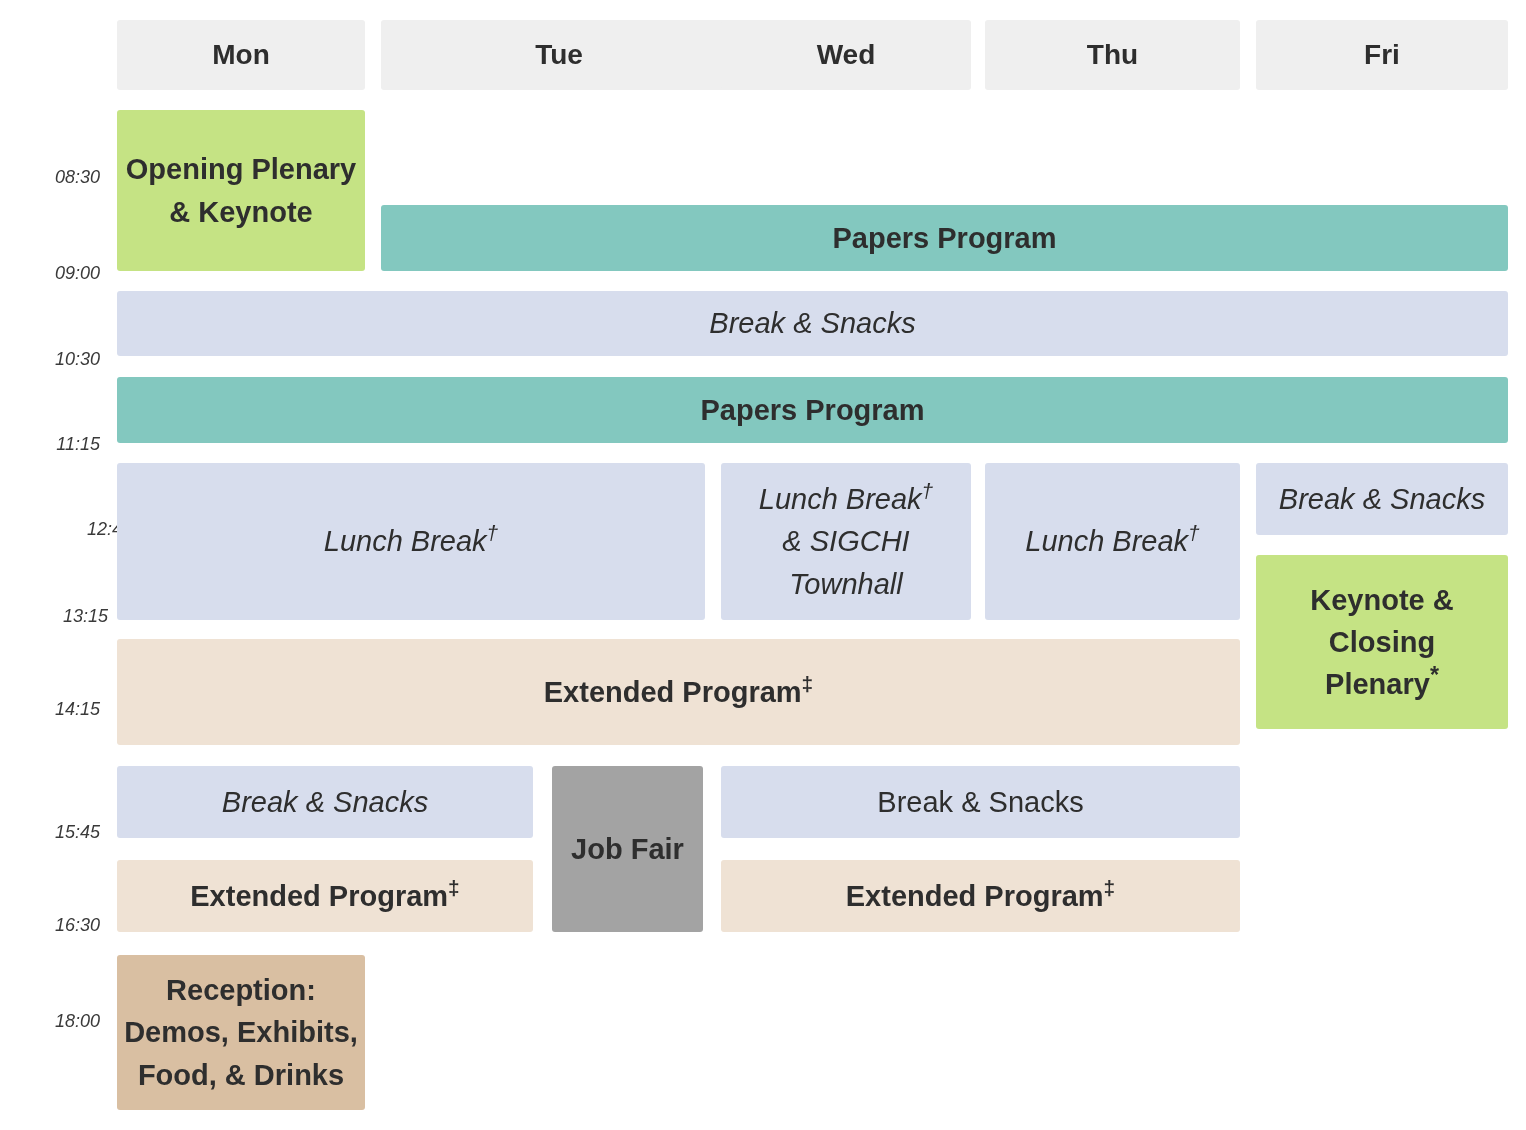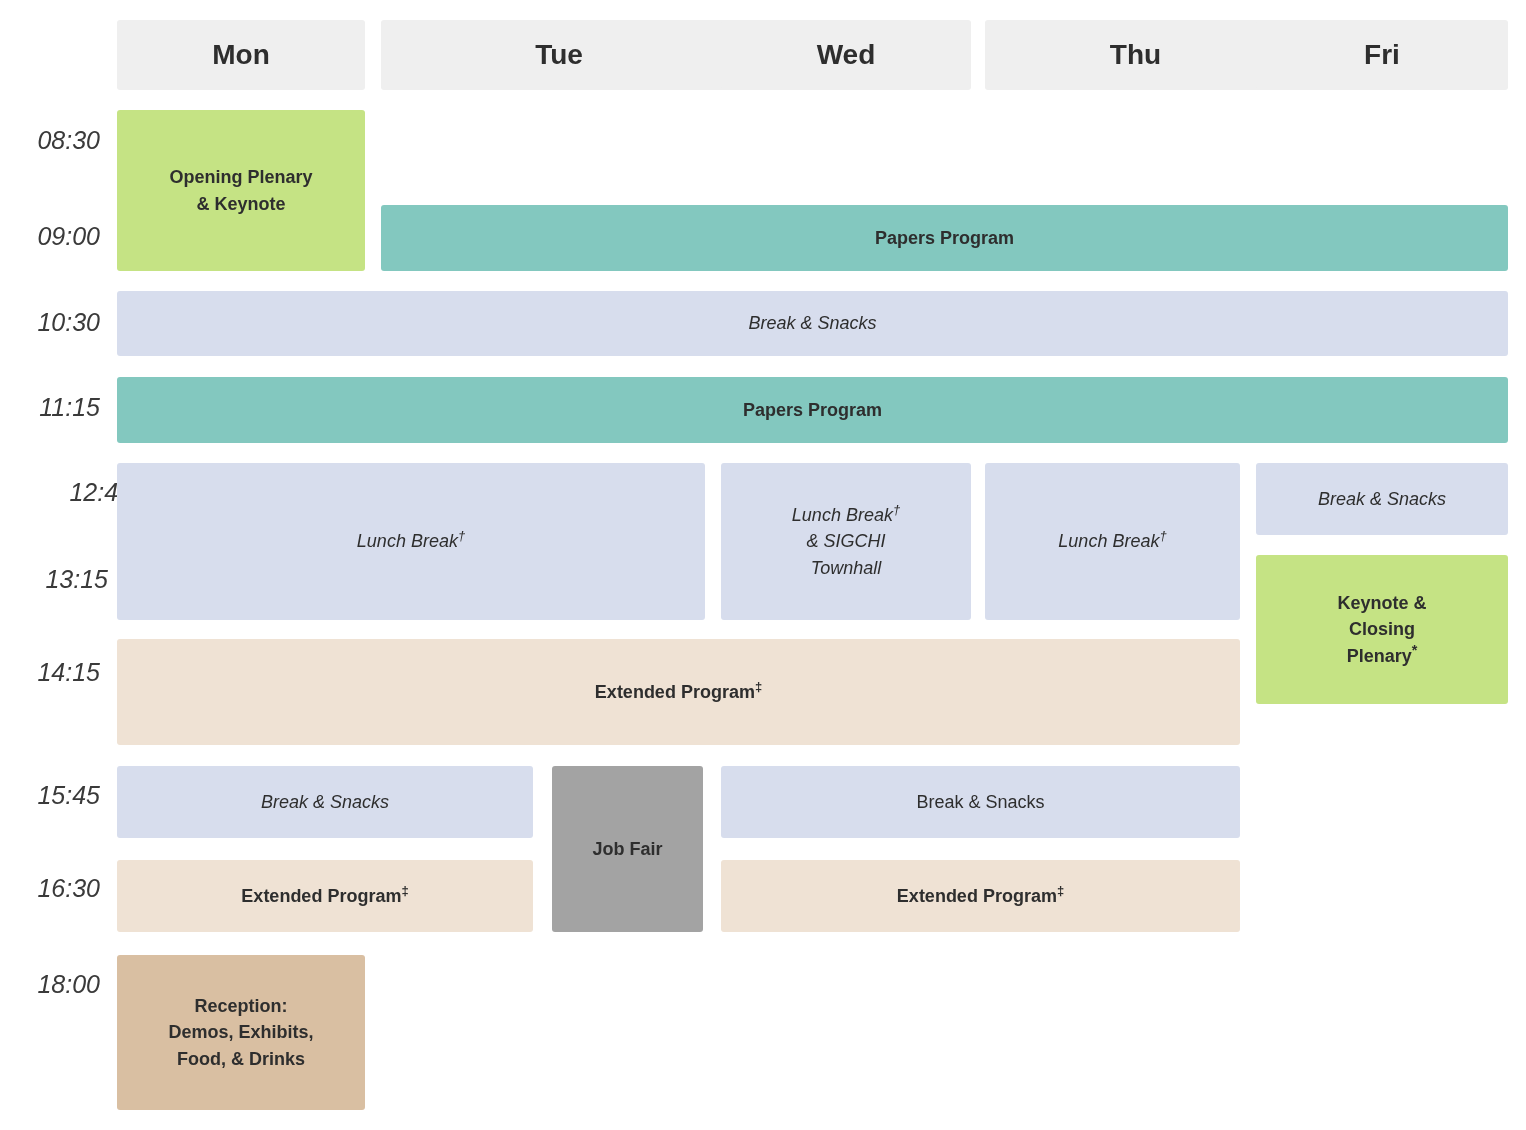--- a/index.html
+++ b/index.html
@@ -21,24 +21,25 @@
     height: 1130px;
   }
 
   
   .time-label {
     position: absolute;
     left: 0;
     width: 100px;
     text-align: right;
     font-style: italic;
-    font-size: 25px;
+    font-size: 18px;
     color: #3a3a3a;
     line-height: 1;
     white-space: nowrap;
+    margin-top: 40px;
   }
 
   
   .day-head {
     position: absolute;
     background: #efefef;
     border-radius: 3px;
     display: flex;
     align-items: center;
     justify-content: center;
@@ -51,21 +52,21 @@
   .block {
     position: absolute;
     border-radius: 3px;
     display: flex;
     flex-direction: column;
     align-items: center;
     justify-content: center;
     text-align: center;
     box-sizing: border-box;
     padding: 2px 8px;
-    font-size: 18px;
+    font-size: 29px;
     line-height: 1.45;
     color: #2e2e2e;
     overflow: hidden;
   }
   .block .line { white-space: nowrap; }
   .block.bold  { font-weight: bold; font-style: normal; }
   .block.ital  { font-weight: normal; font-style: italic; }
 
   sup.mark {
     font-size: 0.72em;
@@ -81,21 +82,21 @@
 
   <div class="day-head" style="left:117px; top:20px; width:248px; height:70px;">
     <span>Mon</span>
   </div>
   <div class="day-head" style="left:381px; top:20px; width:356px; height:70px;text-align:right;">
     <span>Tue</span>
   </div>
   <div class="day-head" style="left:721px; top:20px; width:250px; height:70px;">
     <span>Wed</span>
   </div>
-  <div class="day-head" style="left:985px; top:20px; width:255px; height:70px;padding-left:23px;">
+  <div class="day-head" style="left:985px; top:20px; width:255px; height:70px;">
     <span>Thu</span>
   </div>
   <div class="day-head" style="left:1256px; top:20px; width:252px; height:70px;">
     <span>Fri</span>
   </div>
 
   <div class="time-label" style="top:128px;">08:30</div>
   <div class="time-label" style="top:224px;">09:00</div>
   <div class="time-label" style="top:310px;">10:30</div>
   <div class="time-label" style="top:395px;">11:15</div>
@@ -134,21 +135,21 @@
   </div>
 
   <div class="block ital" style="left:985px; top:463px; width:255px; height:157px; background:#d7dded;">
     <span class="line"><span>Lunch Break</span><sup class="mark">†</sup></span>
   </div>
 
   <div class="block ital" style="left:1256px; top:463px; width:252px; height:72px; background:#d7dded;">
     <span class="line">Break &amp; Snacks</span>
   </div>
 
-  <div class="block bold" style="left:1256px; top:555px; width:252px; height:149px; background:#c5e384;">
+  <div class="block bold" style="left:1256px; top:555px; width:252px; height:174px; background:#c5e384;">
     <span class="line">Keynote &amp;</span>
     <span class="line">Closing</span>
     <span class="line"><span>Plenary</span><sup class="mark star">*</sup></span>
   </div>
 
   <div class="block bold" style="left:117px; top:639px; width:1123px; height:106px; background:#efe2d4;">
     <span class="line"><span>Extended Program</span><sup class="mark">‡</sup></span>
   </div>
 
   <div class="block ital" style="left:117px; top:766px; width:416px; height:72px; background:#d7dded;">

